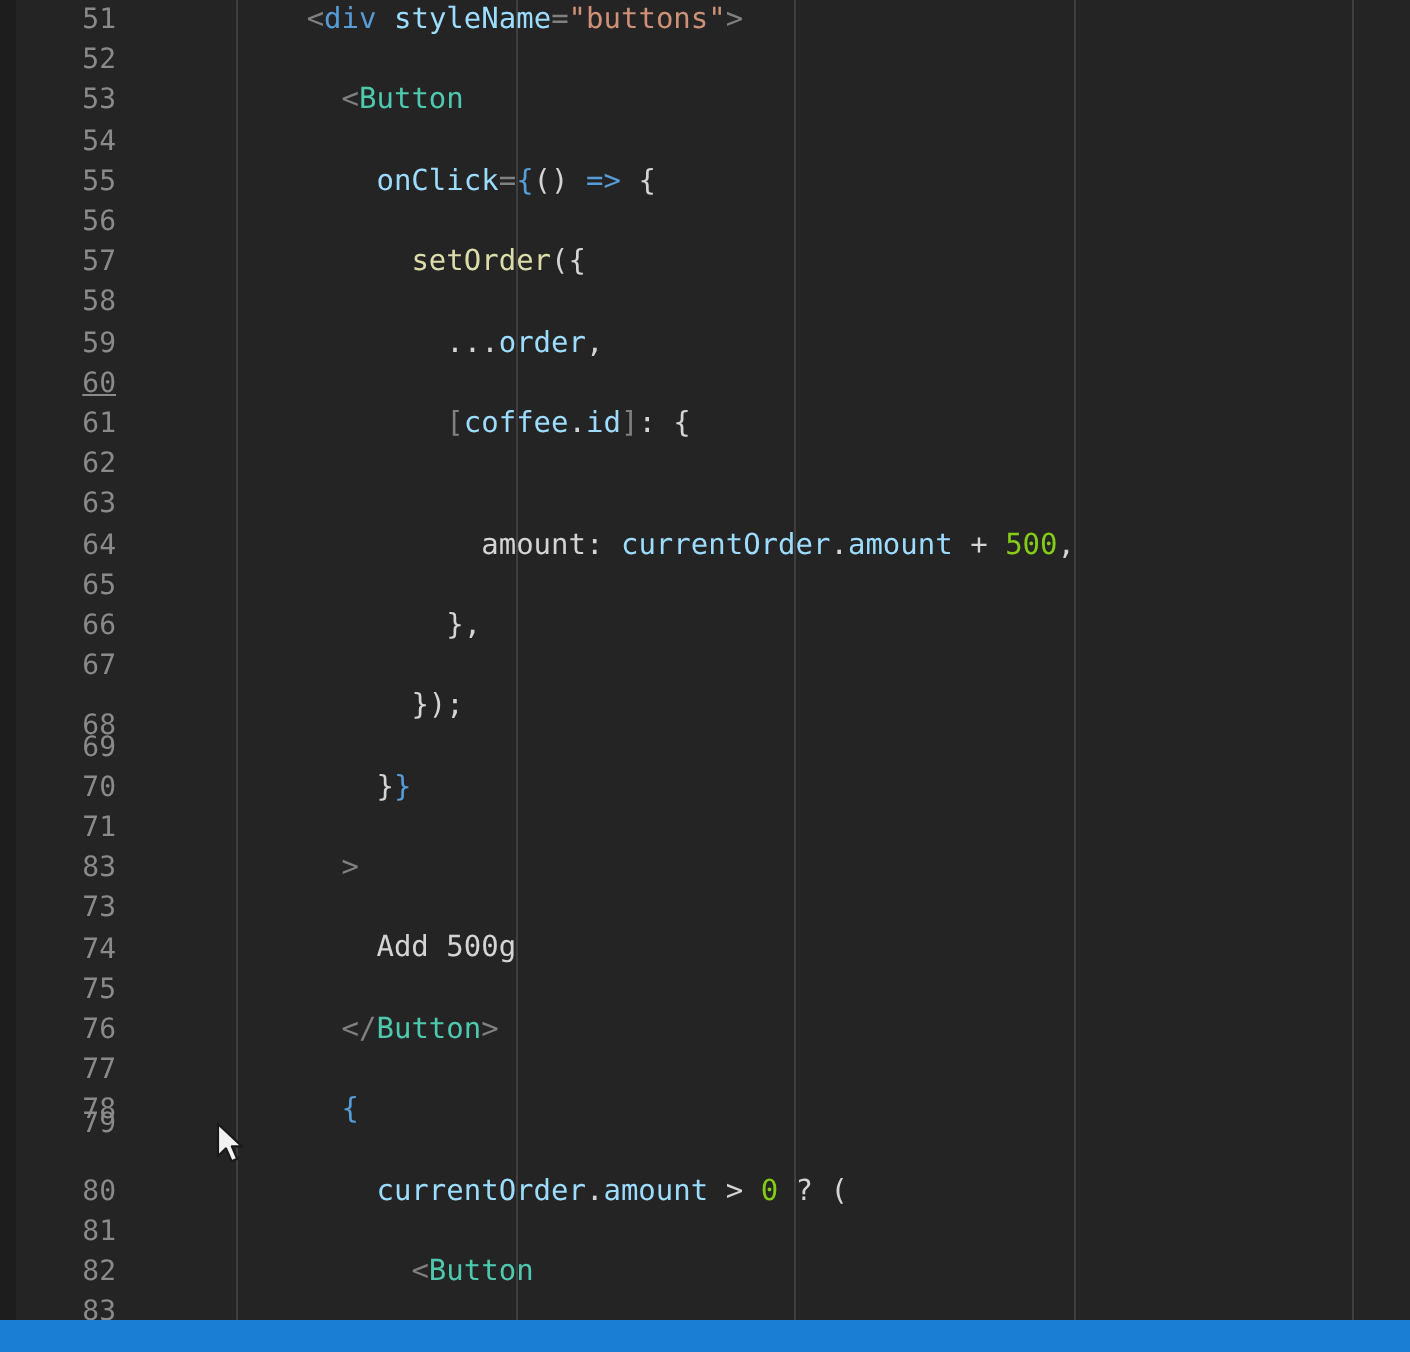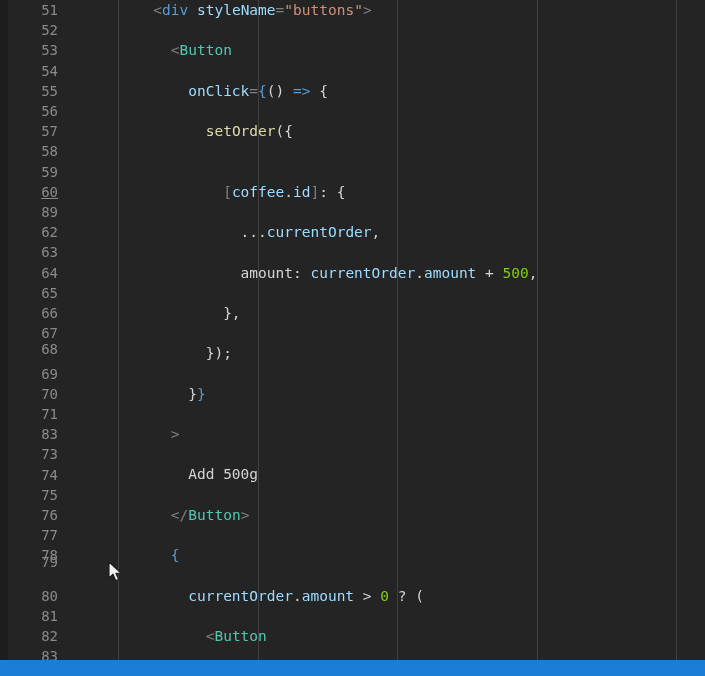--- a/index.html
+++ b/index.html
@@ -127,28 +127,28 @@
       <div class="ln" style="top: 0px;">51</div>
       <div class="ln" style="top: 20.2px;">52</div>
       <div class="ln" style="top: 40.4px;">53</div>
       <div class="ln" style="top: 60.6px;">54</div>
       <div class="ln" style="top: 80.8px;">55</div>
       <div class="ln" style="top: 101px;">56</div>
       <div class="ln" style="top: 121.2px;">57</div>
       <div class="ln" style="top: 141.4px;">58</div>
       <div class="ln" style="top: 161.6px;">59</div>
       <div class="ln" style="top: 181.8px; text-decoration: underline;">60</div>
-      <div class="ln" style="top: 202px;">89</div>
+      <div class="ln" style="top: 202px;">61</div>
       <div class="ln" style="top: 222.2px;">62</div>
       <div class="ln" style="top: 242.4px;">63</div>
       <div class="ln" style="top: 262.6px;">64</div>
       <div class="ln" style="top: 282.8px;">65</div>
       <div class="ln" style="top: 303px;">66</div>
       <div class="ln" style="top: 323.2px;">67</div>
-      <div class="ln" style="top: 339px;">68</div>
+      <div class="ln" style="top: 353px;">68</div>
       <div class="ln" style="top: 363.6px;">69</div>
       <div class="ln" style="top: 383.8px;">70</div>
       <div class="ln" style="top: 404px;">71</div>
       <div class="ln" style="top: 424.2px;">83</div>
       <div class="ln" style="top: 444.4px;">73</div>
       <div class="ln" style="top: 464.6px;">74</div>
       <div class="ln" style="top: 484.8px;">75</div>
       <div class="ln" style="top: 505px;">76</div>
       <div class="ln" style="top: 525.2px;">77</div>
       <div class="ln" style="top: 545.4px;">78</div>
@@ -165,22 +165,22 @@
         <div class="guide" style="left: 192px; height: 676px;"></div>
         <div class="guide" style="left: 331px; height: 676px;"></div>
         <div class="guide" style="left: 471px; height: 676px;"></div>
         <div class="guide" style="left: 610px; height: 676px;"></div>
       </div>
     <div class="lines">
         <div class="line" style="top: 0px;"><span class="t-plain">          </span><span class="t-punct">&lt;</span><span class="t-tag">div</span><span class="t-plain"> </span><span class="t-attr">styleName</span><span class="t-punct">=</span><span class="t-string">"buttons"</span><span class="t-punct">&gt;</span></div>
         <div class="line" style="top: 20.2px;"><span class="t-plain">            </span><span class="t-punct">&lt;</span><span class="t-comp">Button</span></div>
         <div class="line" style="top: 40.4px;"><span class="t-plain">              </span><span class="t-attr">onClick</span><span class="t-punct">=</span><span class="t-brk2">{</span><span class="t-plain">()</span><span class="t-plain"> </span><span class="t-arrow">=&gt;</span><span class="t-plain"> </span><span class="t-plain">{</span></div>
         <div class="line" style="top: 60.6px;"><span class="t-plain">                </span><span class="t-func">setOrder</span><span class="t-plain">({</span></div>
+        <div class="line" style="top: 80.8px;"><span class="t-plain">                  </span><span class="t-plain">...</span><span class="t-var">order</span><span class="t-plain">,</span></div>
         <div class="line" style="top: 101px;"><span class="t-plain">                  </span><span class="t-punct">[</span><span class="t-var">coffee</span><span class="t-plain">.</span><span class="t-var">id</span><span class="t-punct">]</span><span class="t-plain">: {</span></div>
-        <div class="line" style="top: 121.2px;"><span class="t-plain">                    </span><span class="t-plain">...</span><span class="t-var">currentOrder</span><span class="t-plain">,</span></div>
         <div class="line" style="top: 141.4px;"><span class="t-plain">                    </span><span class="t-plain">amount</span><span class="t-plain">: </span><span class="t-var">currentOrder</span><span class="t-plain">.</span><span class="t-var">amount</span><span class="t-plain"> + </span><span class="t-num">500</span><span class="t-plain">,</span></div>
         <div class="line" style="top: 161.6px;"><span class="t-plain">                  </span><span class="t-plain">},</span></div>
         <div class="line" style="top: 181.8px;"><span class="t-plain">                </span><span class="t-plain">});</span></div>
         <div class="line" style="top: 202px;"><span class="t-plain">              </span><span class="t-plain">}</span><span class="t-brk2">}</span></div>
         <div class="line" style="top: 222.2px;"><span class="t-plain">            </span><span class="t-punct">&gt;</span></div>
         <div class="line" style="top: 242.4px;"><span class="t-plain">              </span><span class="t-text">Add 500g</span></div>
         <div class="line" style="top: 262.6px;"><span class="t-plain">            </span><span class="t-punct">&lt;/</span><span class="t-comp">Button</span><span class="t-punct">&gt;</span></div>
         <div class="line" style="top: 282.8px;"><span class="t-plain">            </span><span class="t-brk2">{</span></div>
         <div class="line" style="top: 303px;"><span class="t-plain">              </span><span class="t-var">currentOrder</span><span class="t-plain">.</span><span class="t-var">amount</span><span class="t-plain"> &gt; </span><span class="t-num">0</span><span class="t-plain"> ? (</span></div>
         <div class="line" style="top: 323.2px;"><span class="t-plain">                </span><span class="t-punct">&lt;</span><span class="t-comp">Button</span></div>

